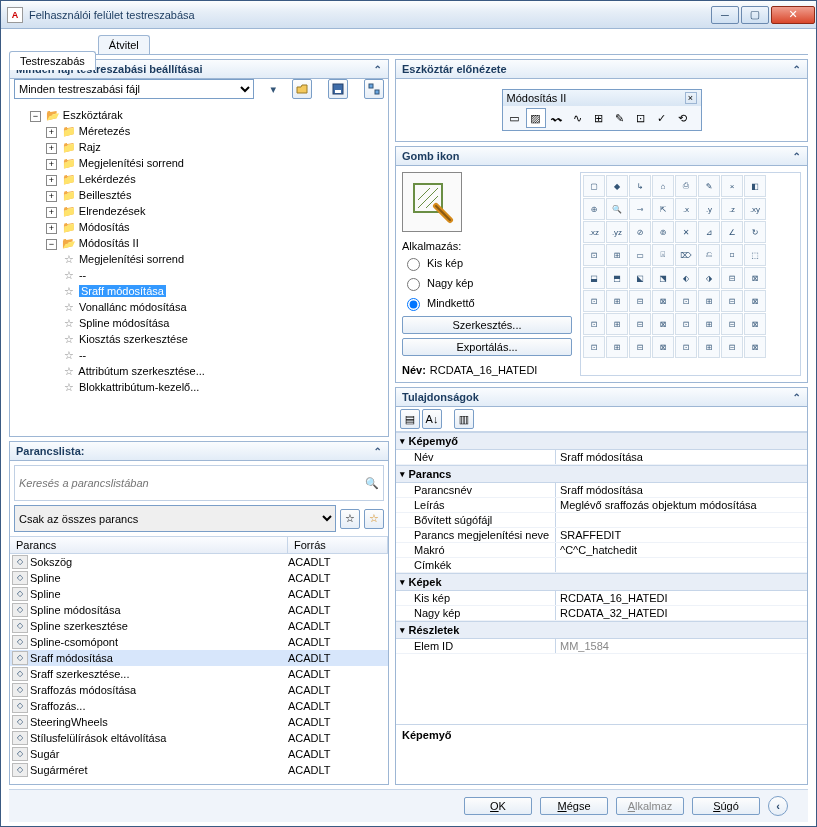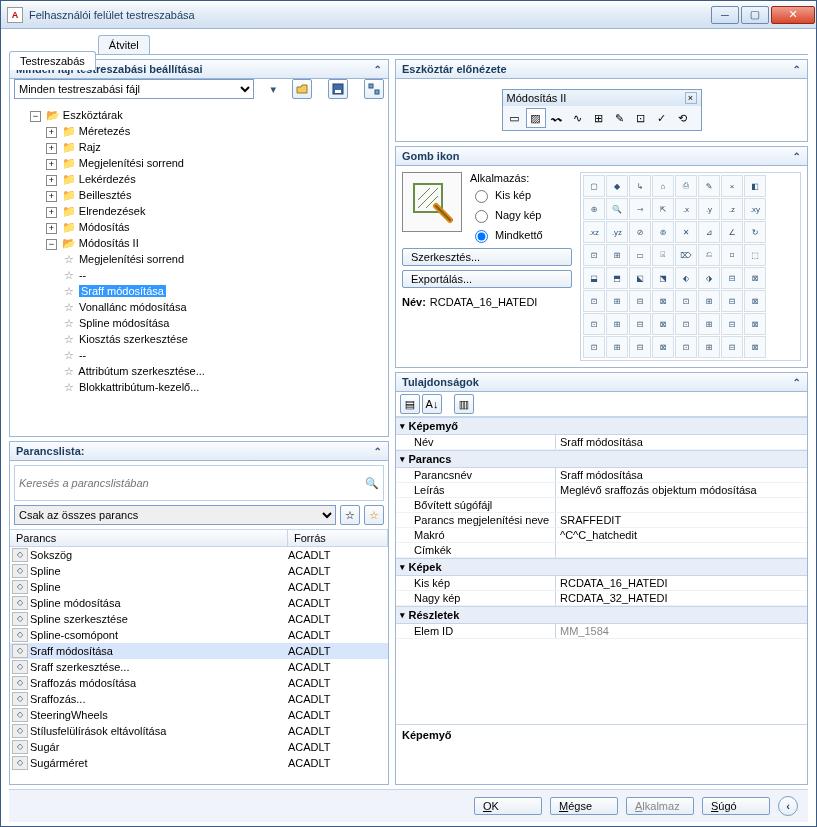--- a/index.html
+++ b/index.html
@@ -28,55 +28,55 @@
 .iconbtn{ width:20px; height:20px; border:1px solid #7a9ec7; background:linear-gradient(#fdfdfd,#e6eef7); display:flex; align-items:center; justify-content:center; cursor:pointer; border-radius:2px;}
 .tree { font-size:11px; color:#000; line-height:16px; }
 .tree ul{ list-style:none; margin:0; padding-left:16px;}
 .tree li{ white-space:nowrap; }
 .tree .exp{ display:inline-block; width:11px; height:11px; border:1px solid #888; text-align:center; line-height:9px; font-size:9px; margin-right:2px; background:#fff; cursor:pointer;}
 .tree .star{ color:#888; margin:0 2px;}
 .tree .sel{ background:#3399ff; color:#fff; padding:0 2px;}
 .search { display:flex; align-items:center; border:1px solid #c0d0e4; height:36px; margin:4px;}
 .search input{ flex:1; border:none; outline:none; padding:0 4px; color:#999; font-style:italic;}
 .filterrow{ display:flex; align-items:center; gap:4px; padding:0 4px 4px 4px;}
-.filterrow select{ flex:1; height:20px; border:1px solid #7a9ec7;}
+.filterrow select{ flex:1; height:27px; border:1px solid #7a9ec7;}
 .listhead{ display:flex; background:linear-gradient(#fcfdff,#e8eef7); border-top:1px solid #c6d5e8; border-bottom:1px solid #c6d5e8;}
 .listhead div{ padding:2px 6px; border-right:1px solid #c6d5e8;}
 .lh-cmd{flex:1;} .lh-src{width:100px;}
 .listbody{ flex:1; overflow:auto;}
 .row{ display:flex; align-items:center; height:16px; padding-left:2px;}
 .row .ic{ width:16px; height:14px; margin-right:2px; background:#eee; border:1px solid #bbb; font-size:8px; line-height:12px; text-align:center; color:#357;}
 .row.sel{ background:#d7e6fb;}
 .row .nm{ flex:1; white-space:nowrap; overflow:hidden;}
 .row .sr{ width:100px;}
 .tbprev{ padding:10px; display:flex; justify-content:center;}
 .tbwin{ border:1px solid #7a9ec7; background:#f3f7fc; min-width:200px;}
 .tbwin .tbt{ background:linear-gradient(#eef5fc,#d9e6f4); padding:2px 4px; font-size:10px; display:flex; align-items:center;}
 .tbwin .tbt .x{ margin-left:auto; border:1px solid #9db6d4; width:12px; height:12px; line-height:10px; text-align:center; font-size:9px; cursor:pointer;}
 .tbwin .tbb{ padding:2px; display:flex; gap:1px;}
 .tbb .tbi{ width:20px; height:20px; border:1px solid transparent; display:flex; align-items:center; justify-content:center;}
 .tbb .tbi.sel{ border-color:#7a9ec7; background:#fff;}
 .gomb{ display:flex; gap:8px; padding:6px;}
 .gomb-left{ width:170px; display:flex; flex-direction:column; gap:4px;}
 .bigicon{ width:60px; height:60px; border:1px solid #888; background:#fafafa; display:flex; align-items:center; justify-content:center;}
-.btn{ border:1px solid #7a9ec7; background:linear-gradient(#fdfdfd,#e6eef7); padding:2px 8px; border-radius:2px; cursor:pointer; }
+.btn{ border:1px solid #7a9ec7; background:linear-gradient(#fdfdfd,#e6eef7); padding:2px 8px; border-radius:2px; cursor:pointer; text-align:center;}
 .btn.dis{ color:#888;}
 .radio{ display:flex; align-items:center; gap:4px; margin:1px 0;}
 .iconlib{ flex:1; border:1px solid #c6d5e8; overflow:auto; display:grid; grid-template-columns:repeat(8,22px); grid-auto-rows:22px; gap:1px; padding:2px; align-content:start; background:#fff;}
 .iconlib div{ border:1px solid #d4dfea; background:#f7fafd; font-size:8px; display:flex; align-items:center; justify-content:center; color:#357; overflow:hidden;}
 .props{ display:flex; flex-direction:column; flex:1; overflow:hidden;}
 .proptool{ display:flex; gap:2px; padding:2px 4px; border-bottom:1px solid #c6d5e8;}
 .propgrid{ flex:1; overflow:auto;}
 .pg-cat{ background:#e8eef7; font-weight:bold; padding:2px 4px; border-top:1px solid #c6d5e8; border-bottom:1px solid #c6d5e8; display:flex; align-items:center;}
 .pg-cat .tri{ margin-right:4px; font-size:9px;}
 .pg-row{ display:flex; border-bottom:1px solid #eef2f8;}
 .pg-row .k{ width:160px; padding:1px 4px 1px 18px; border-right:1px solid #c6d5e8;}
 .pg-row .v{ flex:1; padding:1px 4px;}
 .pg-row .v.dis{ color:#888;}
-.dlgfoot{ display:flex; gap:8px; padding:6px 10px; justify-content:flex-end; align-items:center; background:#f0f4fa; border-top:1px solid #c6d5e8;}
+.dlgfoot{ display:flex; gap:8px; padding:6px 20px; justify-content:flex-end; align-items:center; background:#f0f4fa; border-top:1px solid #c6d5e8;}
 .dlgfoot .btn{ min-width:68px;}
 .circbtn{ width:20px; height:20px; border:1px solid #7a9ec7; border-radius:10px; background:linear-gradient(#fdfdfd,#e6eef7); display:flex; align-items:center; justify-content:center; cursor:pointer; font-weight:bold; color:#2a496c;}
 svg{display:block;}
 </style>
 </head>
 <body>
 
 <div class="window">
   <div class="titlebar">
     <div class="appicon">A</div>
@@ -279,21 +279,21 @@
         </div>
 
         <div class="panel">
           <div class="panel-head">
             <span>Gomb ikon</span>
             <span class="spacer"></span>
             <span class="chev">⌃</span>
           </div>
           <div class="gomb">
             <div class="gomb-left">
-              <div style="display:flex; gap:8px;">
+              <div style="display:flex; gap:8px;flex-direction:column;">
                 <div class="bigicon">
                   <svg width="44" height="44">
                       <rect x="4" y="4" width="28" height="28" fill="none" stroke="#6a8e44" stroke-width="2"></rect>
                       <path d="M8 28 L28 8 M8 20 L20 8 M16 28 L28 16" stroke="#6a8e44"></path>
                       <path d="M26 26 l14 14" stroke="#d68b1c" stroke-width="6" stroke-linecap="round"></path>
                       <path d="M26 26 l14 14" stroke="#8a5a12" stroke-width="2" stroke-linecap="round"></path>
                     </svg>
                 </div>
                 <div style="flex:1; display:flex; flex-direction:column; gap:2px;">
                   <div>Alkalmazás:</div>

